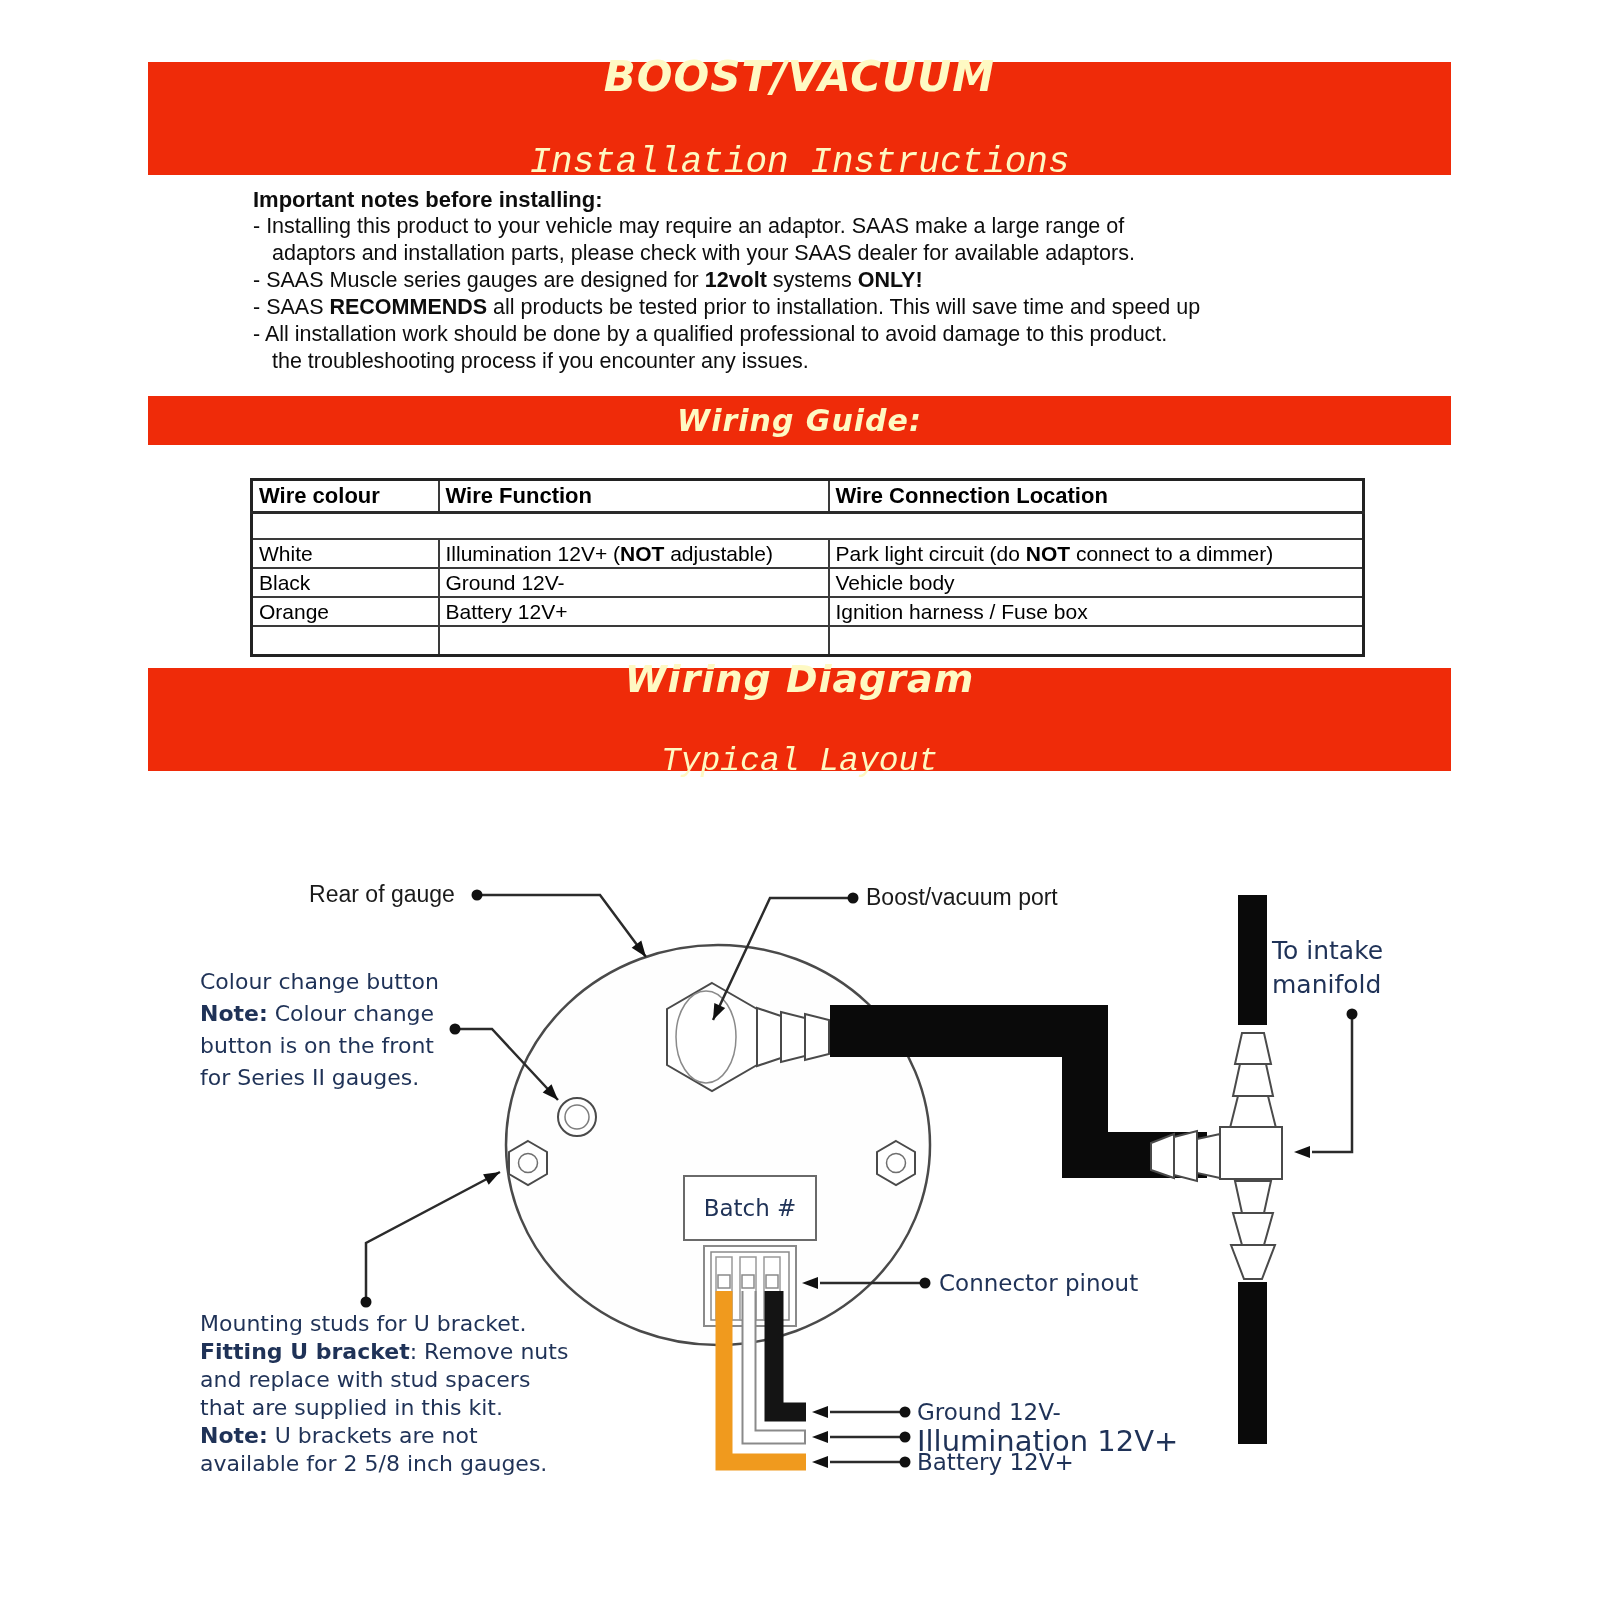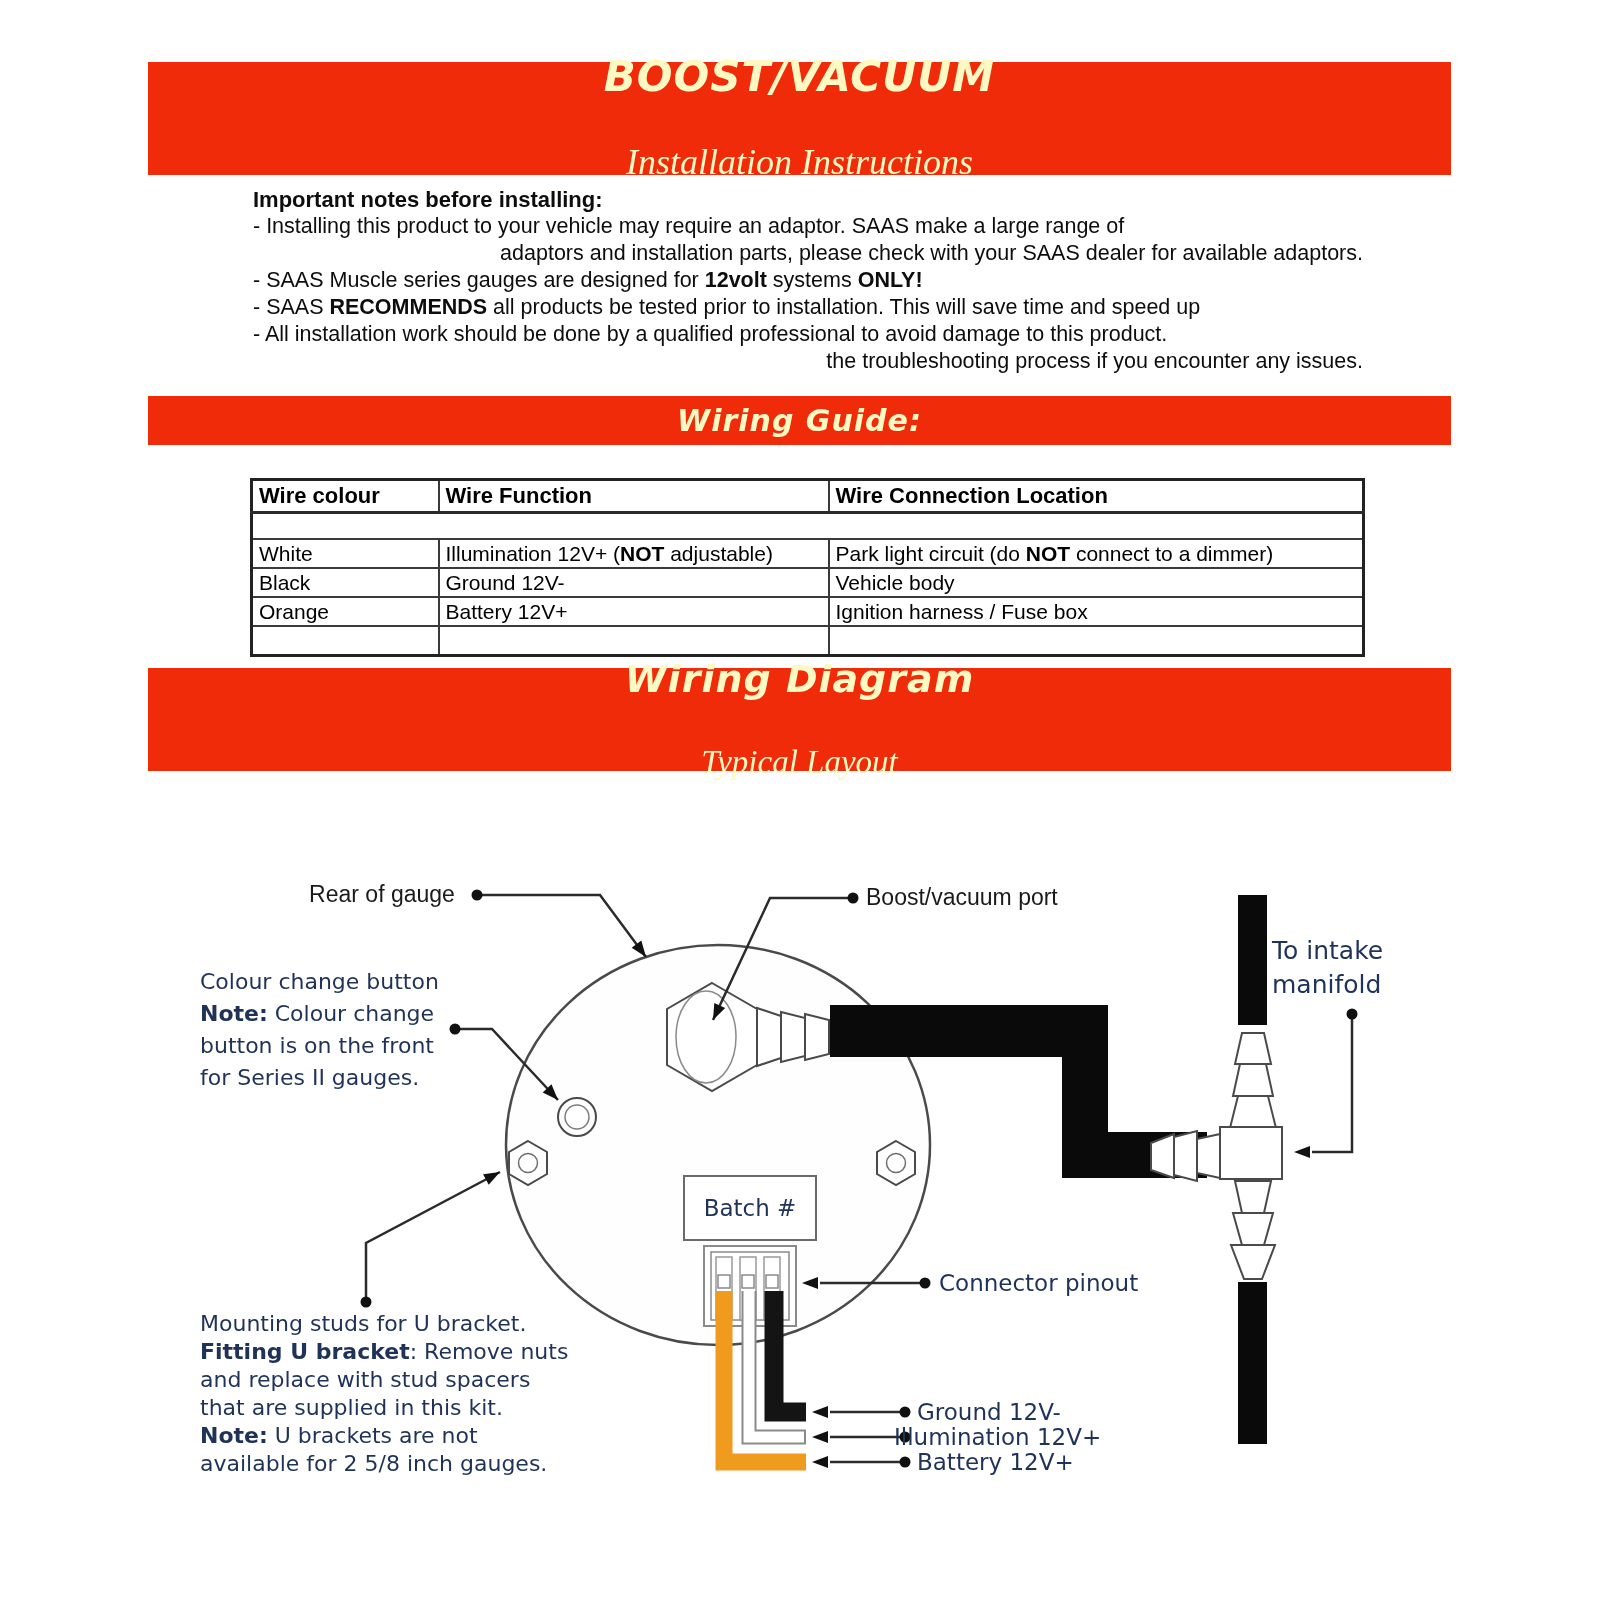--- a/index.html
+++ b/index.html
@@ -3,37 +3,37 @@
 <meta charset="utf-8">
 <style>
   html,body{margin:0;padding:0;background:#fff;}
   #page{position:relative;width:1600px;height:1600px;background:#fff;overflow:hidden;
         font-family:"Liberation Sans",sans-serif;color:#111;}
 
   
   .banner{position:absolute;left:148px;width:1303px;background:var(--banner_red,#EF2B09);
           color:#fef9c3;text-align:center;display:flex;flex-direction:column;align-items:center;justify-content:center;}
   .banner-title{font-family:"DejaVu Sans",sans-serif;font-weight:bold;font-style:italic;letter-spacing:1px;line-height:1.05;}
-  .banner-sub{font-family:Liberation Serif, serif;font-style:italic;line-height:1.05;margin-top:32px;}
+  .banner-sub{font-family:Liberation Mono, monospace;font-style:italic;line-height:1.05;margin-top:32px;}
   .banner-rule{background:#fff;height:4px;}
   #banner-main{top:62px;height:113px;}
   #banner-main .banner-title{font-size:42px;}
   #banner-main .banner-rule{width:478px;margin:6px 0 7px 0;}
   #banner-main .banner-sub{font-size:36px;}
   #banner-guide{top:396px;height:49px;}
   #banner-guide .banner-title{font-size:30px;}
   #banner-diagram{top:668px;height:103px;}
   #banner-diagram .banner-title{font-size:38px;}
   #banner-diagram .banner-rule{width:392px;margin:6px 0 7px 0;}
   #banner-diagram .banner-sub{font-size:33px;}
 
   
   #notes{position:absolute;left:253px;top:186px;width:1110px;font-size:21.5px;line-height:27px;color:#0d0d0d;}
   #notes .head{font-weight:bold;font-size:22px;}
-  #notes .indent{padding-left:19px;text-align:right;}
+  #notes .indent{padding-left:19px;}
 
   
   #wire-table{position:absolute;left:250px;top:478px;width:1112px;border-collapse:collapse;
               font-size:21px;color:#000000;table-layout:fixed;}
   #wire-table td,#wire-table th{border:2px solid #3a3a3a;padding:0 0 0 6px;text-align:left;vertical-align:middle;
               overflow:hidden;white-space:nowrap;}
   #wire-table{border:3px solid #222;}
   #wire-table th{font-size:22px;height:30px;border-bottom:3px solid #2a2a2a;}
   #wire-table .spacer td{height:24px;border-left:none;border-right:none;}
   #wire-table .datarow td{height:27px;}
@@ -46,21 +46,21 @@
   #lbl-rear{left:296px;top:881px;width:172px;text-align:center;font-size:23px;}
   #lbl-boost{left:866px;top:884px;font-size:23px;}
   #lbl-nylon{left:830px;top:1005px;width:278px;height:52px;display:flex;align-items:center;justify-content:center;
              color:#fff;font-weight:bold;font-size:28px;letter-spacing:.5px;font-family:"DejaVu Sans",sans-serif;}
   #lbl-intake{left:1272px;top:934px;font-size:25px;line-height:34px;}
   #lbl-colour{left:200px;top:966px;font-size:22px;line-height:32px;}
   #lbl-mounting{left:200px;top:1310px;font-size:22px;line-height:28px;}
   #lbl-batch{left:684px;top:1176px;width:132px;height:64px;display:flex;align-items:center;justify-content:center;font-size:23px;}
   #lbl-pinout{left:939px;top:1270px;font-size:23px;}
   #lbl-ground{left:917px;top:1399px;font-size:23px;}
-  #lbl-illum{left:894px;top:1424px;font-size:23px;}
+  #lbl-illum{left:917px;top:1424px;font-size:29px;}
   #lbl-battery{left:917px;top:1449px;font-size:23px;}
 
   .outline{fill:#fff;stroke:#4a4a4a;stroke-width:2;}
   .leader{fill:none;stroke:#2b2b2b;stroke-width:2.5;}
   .dot{fill:#111;}
   .arrow{fill:#111;stroke:none;}
 </style>
 </head>
 <body>
 

